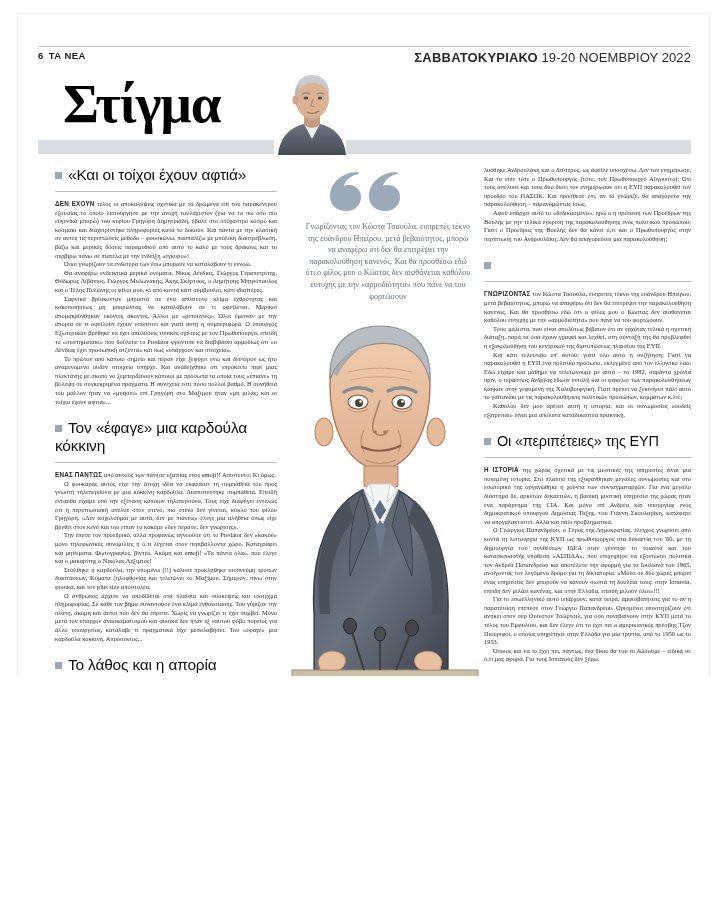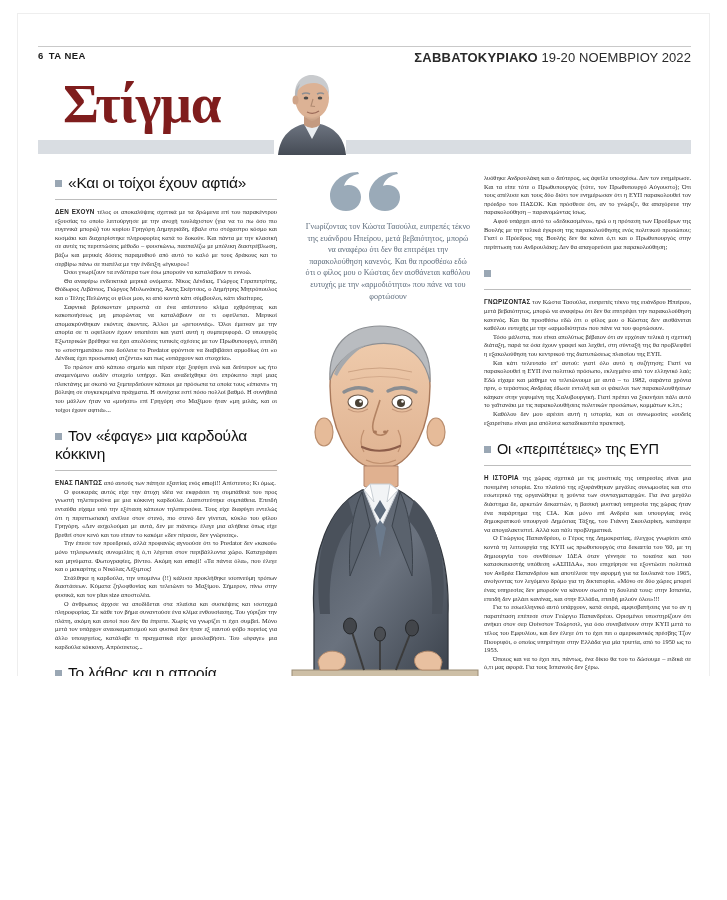--- a/index.html
+++ b/index.html
@@ -69,21 +69,21 @@
     height: 14px;
     background: #d9dde2;
   }
   .logo {
     position: absolute;
     left: 45px;
     top: 62px;
     font-family: "Liberation Serif", serif;
     font-size: 55px;
     font-weight: bold;
-    color: #7f1d1d;
+    color: #000000;
     letter-spacing: -1px;
     line-height: 1;
   }
 
   .byline {
     position: absolute;
     left: 352px;
     top: 82px;
     width: 155px;
     text-align: center;
@@ -159,21 +159,21 @@
     letter-spacing: .01px;
     hyphens: auto;
   }
   p.body.first { text-indent: 0; }
   p.body .lead {
     font-family: "Liberation Sans", sans-serif;
     font-weight: bold;
     font-size: 6.3px;
     letter-spacing: .2px;
   }
-  .sec { margin-bottom: 13px; margin-top: 8px; }
+  .sec { margin-bottom: 13px; }
 
   
   .quote-wrap {
     position: absolute;
     left: 286px;
     top: 156px;
     width: 168px;
   }
   .qmark {
     text-align: left;

